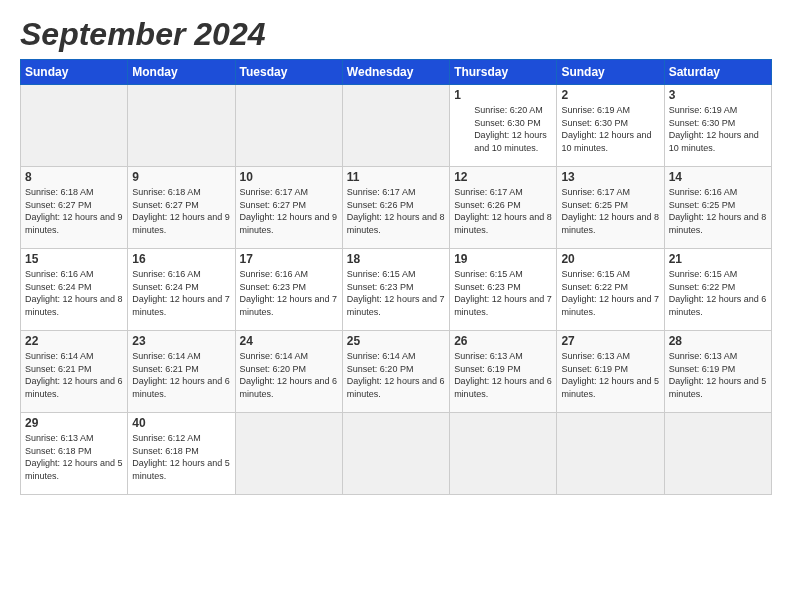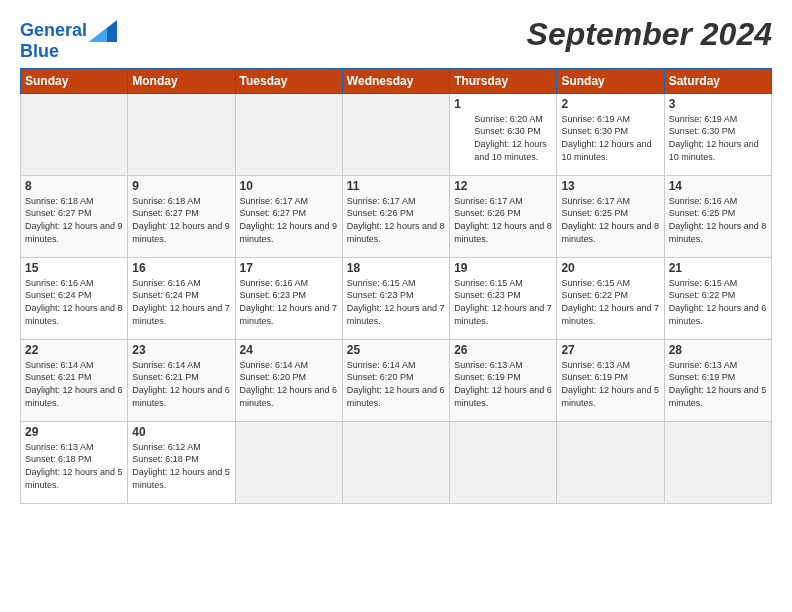--- a/index.html
+++ b/index.html
@@ -51,21 +51,21 @@
     .location {
       font-size: 14px;
       color: #555;
     }
     table {
       width: 100%;
       border-collapse: collapse;
       table-layout: fixed;
     }
     thead th {
-      background: #c2410c;
+      background: #1d4ed8;
       color: #fff;
       font-size: 12px;
       font-weight: bold;
       padding: 5px 4px;
       text-align: left;
       border: 1px solid #1565c0;
     }
     tbody td {
       vertical-align: top;
       border: 1px solid #ccc;
@@ -94,34 +94,20 @@
     }
     .empty-cell {
       background: #f0f0f0 !important;
     }
   </style>
 </head>
 <body>
 
 <div class="container">
   <div class="header-row">
-    <div class="logo">
-      <div>
-        <div style="display:flex;align-items:center;">
-          <span class="logo-text">
-            <span>General</span>
-          </span>
-          <svg class="logo-icon" viewBox="0 0 28 22" xmlns="http://www.w3.org/2000/svg">
-            <polygon points="0,22 28,0 28,22" fill="#1565c0"></polygon>
-            <polygon points="0,22 18,8 18,22" fill="#42a5f5"></polygon>
-          </svg>
-        </div>
-        <div class="logo-text" style="color:#1565c0;font-size:18px;font-weight:bold;">Blue</div>
-      </div>
-    </div>
     <div class="title-block">
       <div class="month-title">September 2024</div>
     </div>
   </div>
 
   <table>
     <thead>
       <tr>
       <th>Sunday</th>
           <th>Monday</th>

